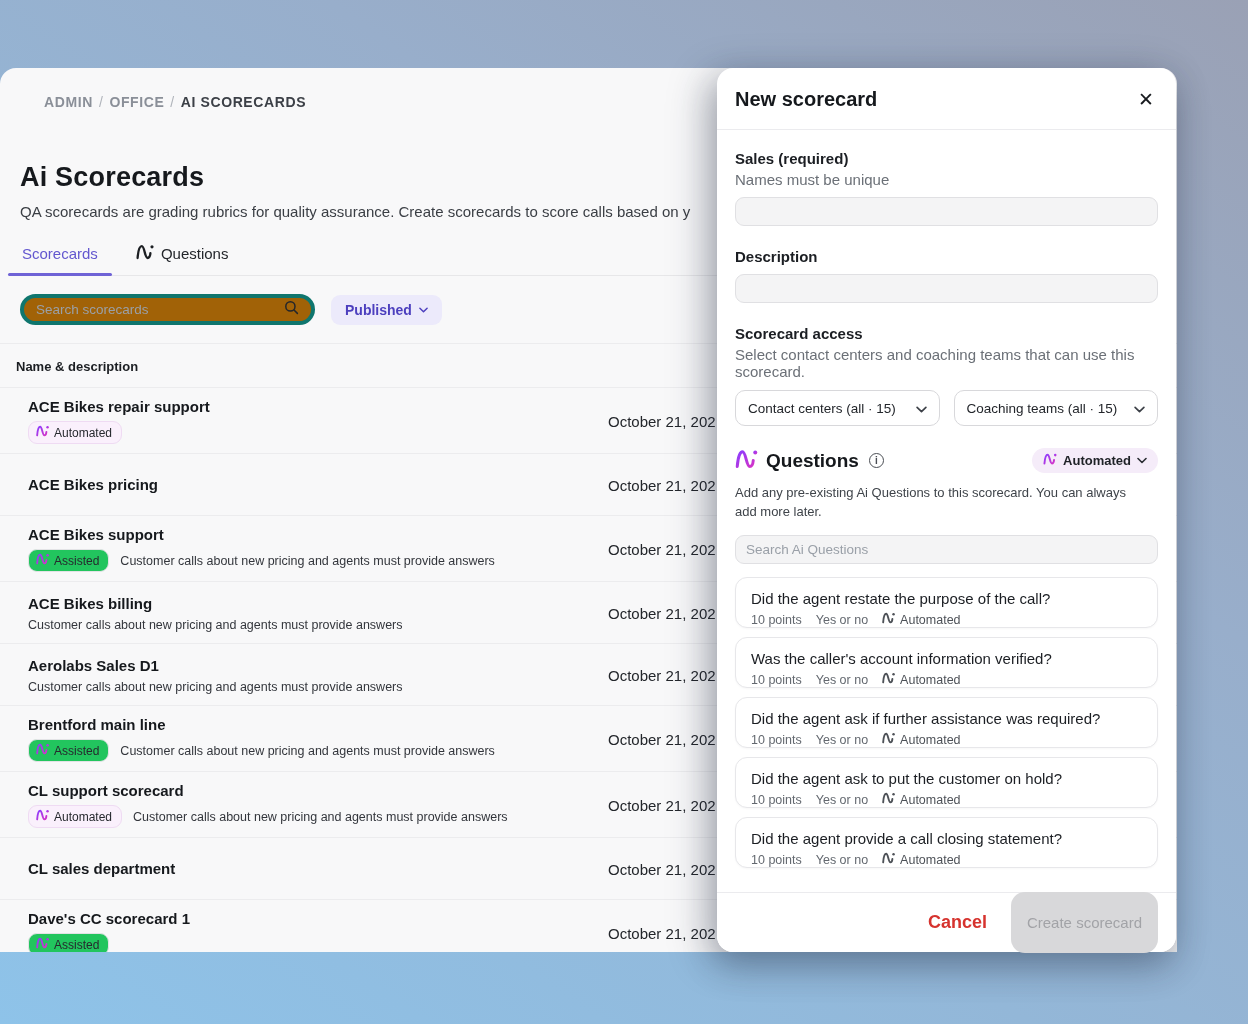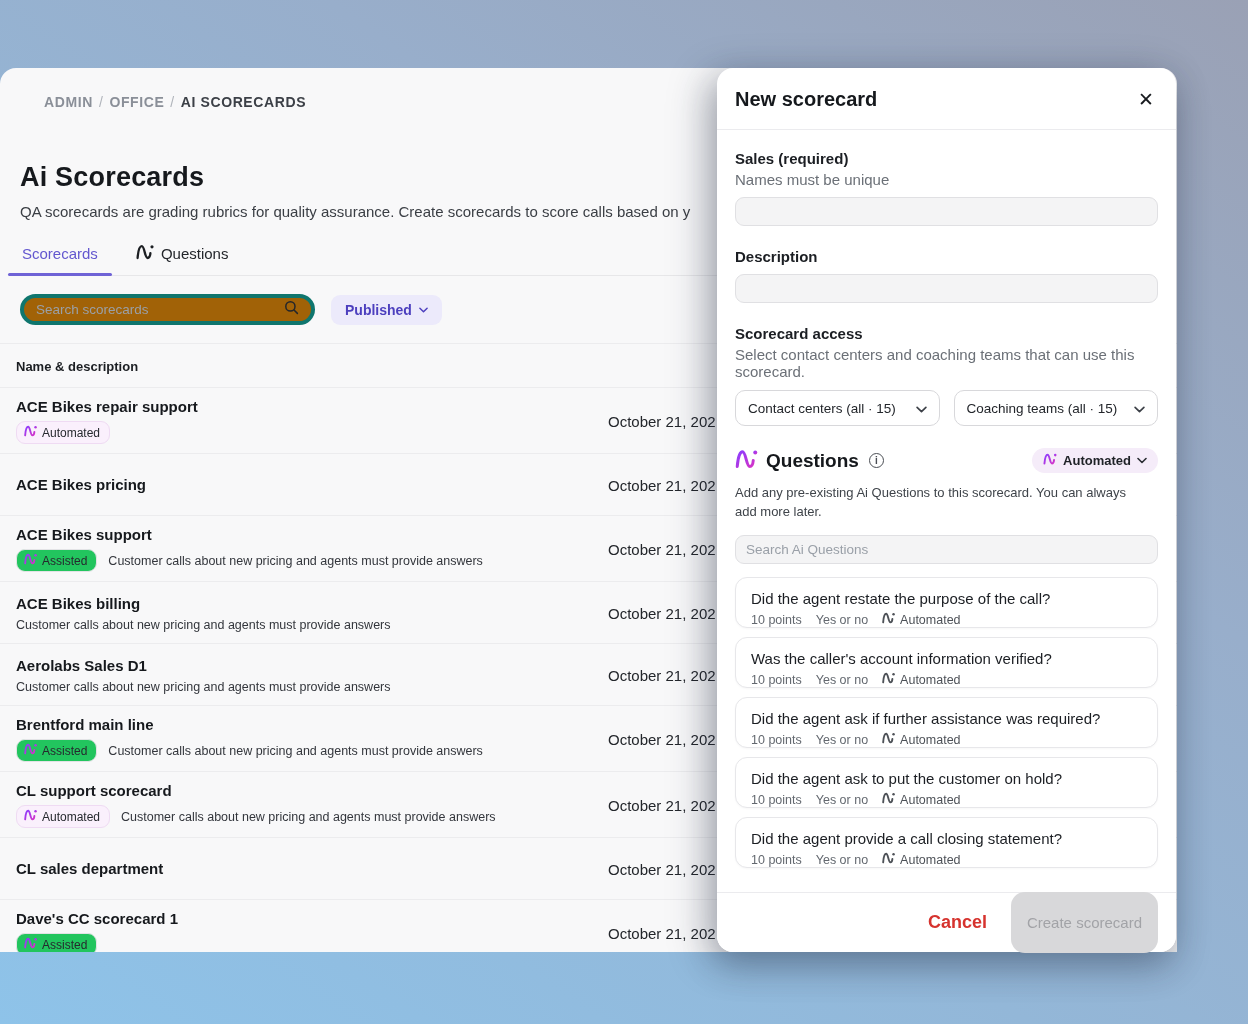--- a/index.html
+++ b/index.html
@@ -25,21 +25,21 @@
   .tab.active::after { content:""; position:absolute; left:-12px; right:-12px; bottom:-1px; height:3px; background:#6f63d6; border-radius:2px; }
   .filter-row { display:flex; align-items:center; gap:16px; margin:18px 0 0 20px; }
   .search-box { width:295px; height:31px; background:#a16207; border:4px solid #0f766e; border-radius:16px; display:flex; align-items:center; padding:0 12px; }
   .search-box input { border:none; outline:none; background:transparent; flex:1; font-size:13.5px; font-family:"Liberation Sans",sans-serif; color:#23262b; }
   .search-box input::placeholder { color:#9aa0a8; }
   .chip { display:flex; align-items:center; gap:7px; background:#eceafb; color:#4c3fbe; font-size:14px; font-weight:600; padding:7px 14px; border-radius:9px; cursor:pointer; }
   .chip svg { stroke:#4c3fbe; }
   
   .table { margin-top:18px; border-top:1px solid #ececee; }
   .table-header { padding:15px 16px 13px 16px; font-size:13px; font-weight:700; color:#1b1e22; border-bottom:1px solid #ececee; }
-  .table-row { position:relative; min-height:62px; display:flex; flex-direction:column; justify-content:center; padding:9px 16px; border-bottom:1px solid #ececee; cursor:pointer; background:transparent; }
+  .table-row { position:relative; min-height:62px; display:flex; flex-direction:column; justify-content:center; padding:9px 28px; border-bottom:1px solid #ececee; cursor:pointer; background:transparent; }
   .row-name { font-size:15px; font-weight:700; color:#16191d; line-height:20px; }
   .row-line2 { display:flex; align-items:center; gap:11px; margin-top:4px; }
   .ai-badge { display:inline-flex; align-items:center; gap:5px; font-size:12px; color:#26292e; padding:3px 9px 3px 7px; border-radius:9px; border:1px solid #e3e3e6; background:#22c55e; }
   .ai-badge.automated { background:#faf0fc; border-color:#efdbf3; }
   .row-desc { font-size:12.5px; color:#33363c; }
   .row-date { position:absolute; left:608px; top:50%; transform:translateY(-50%); font-size:15px; color:#23262b; white-space:nowrap; }
   
   .modal {
     position:absolute; left:717px; top:68px; width:459px; height:884px;
     background:#fff; border-radius:16px; z-index:5; display:flex; flex-direction:column;

